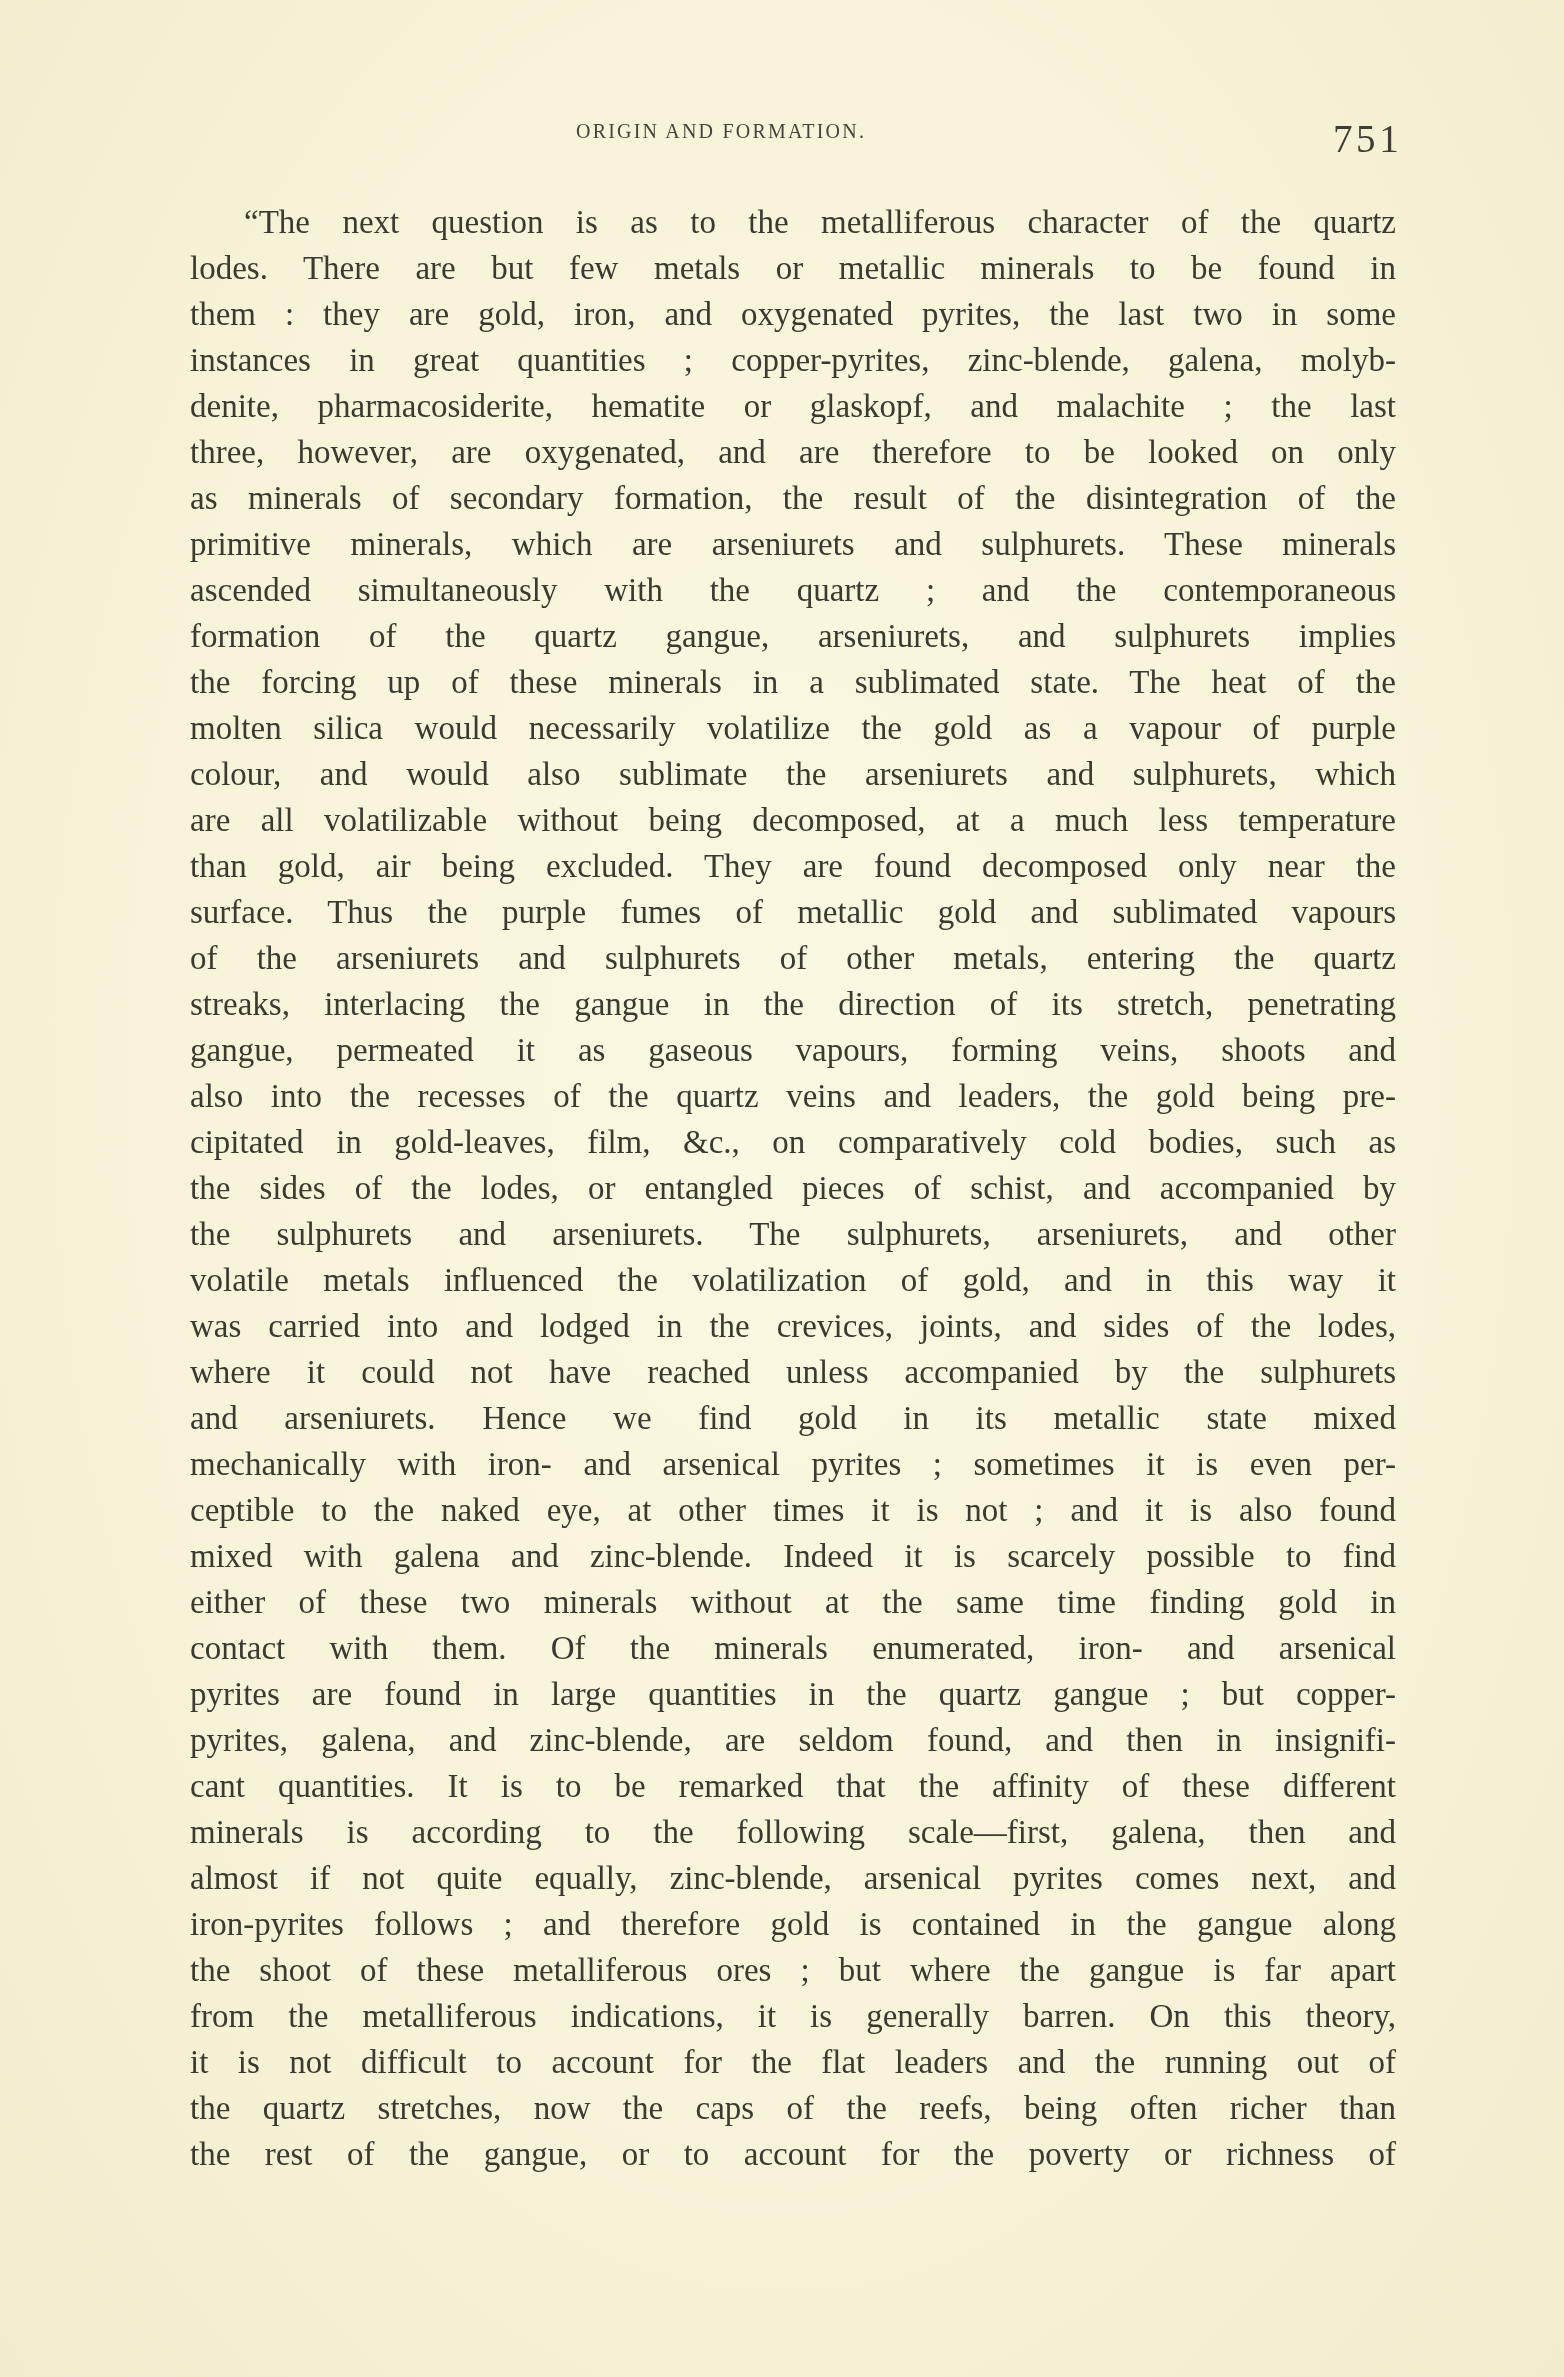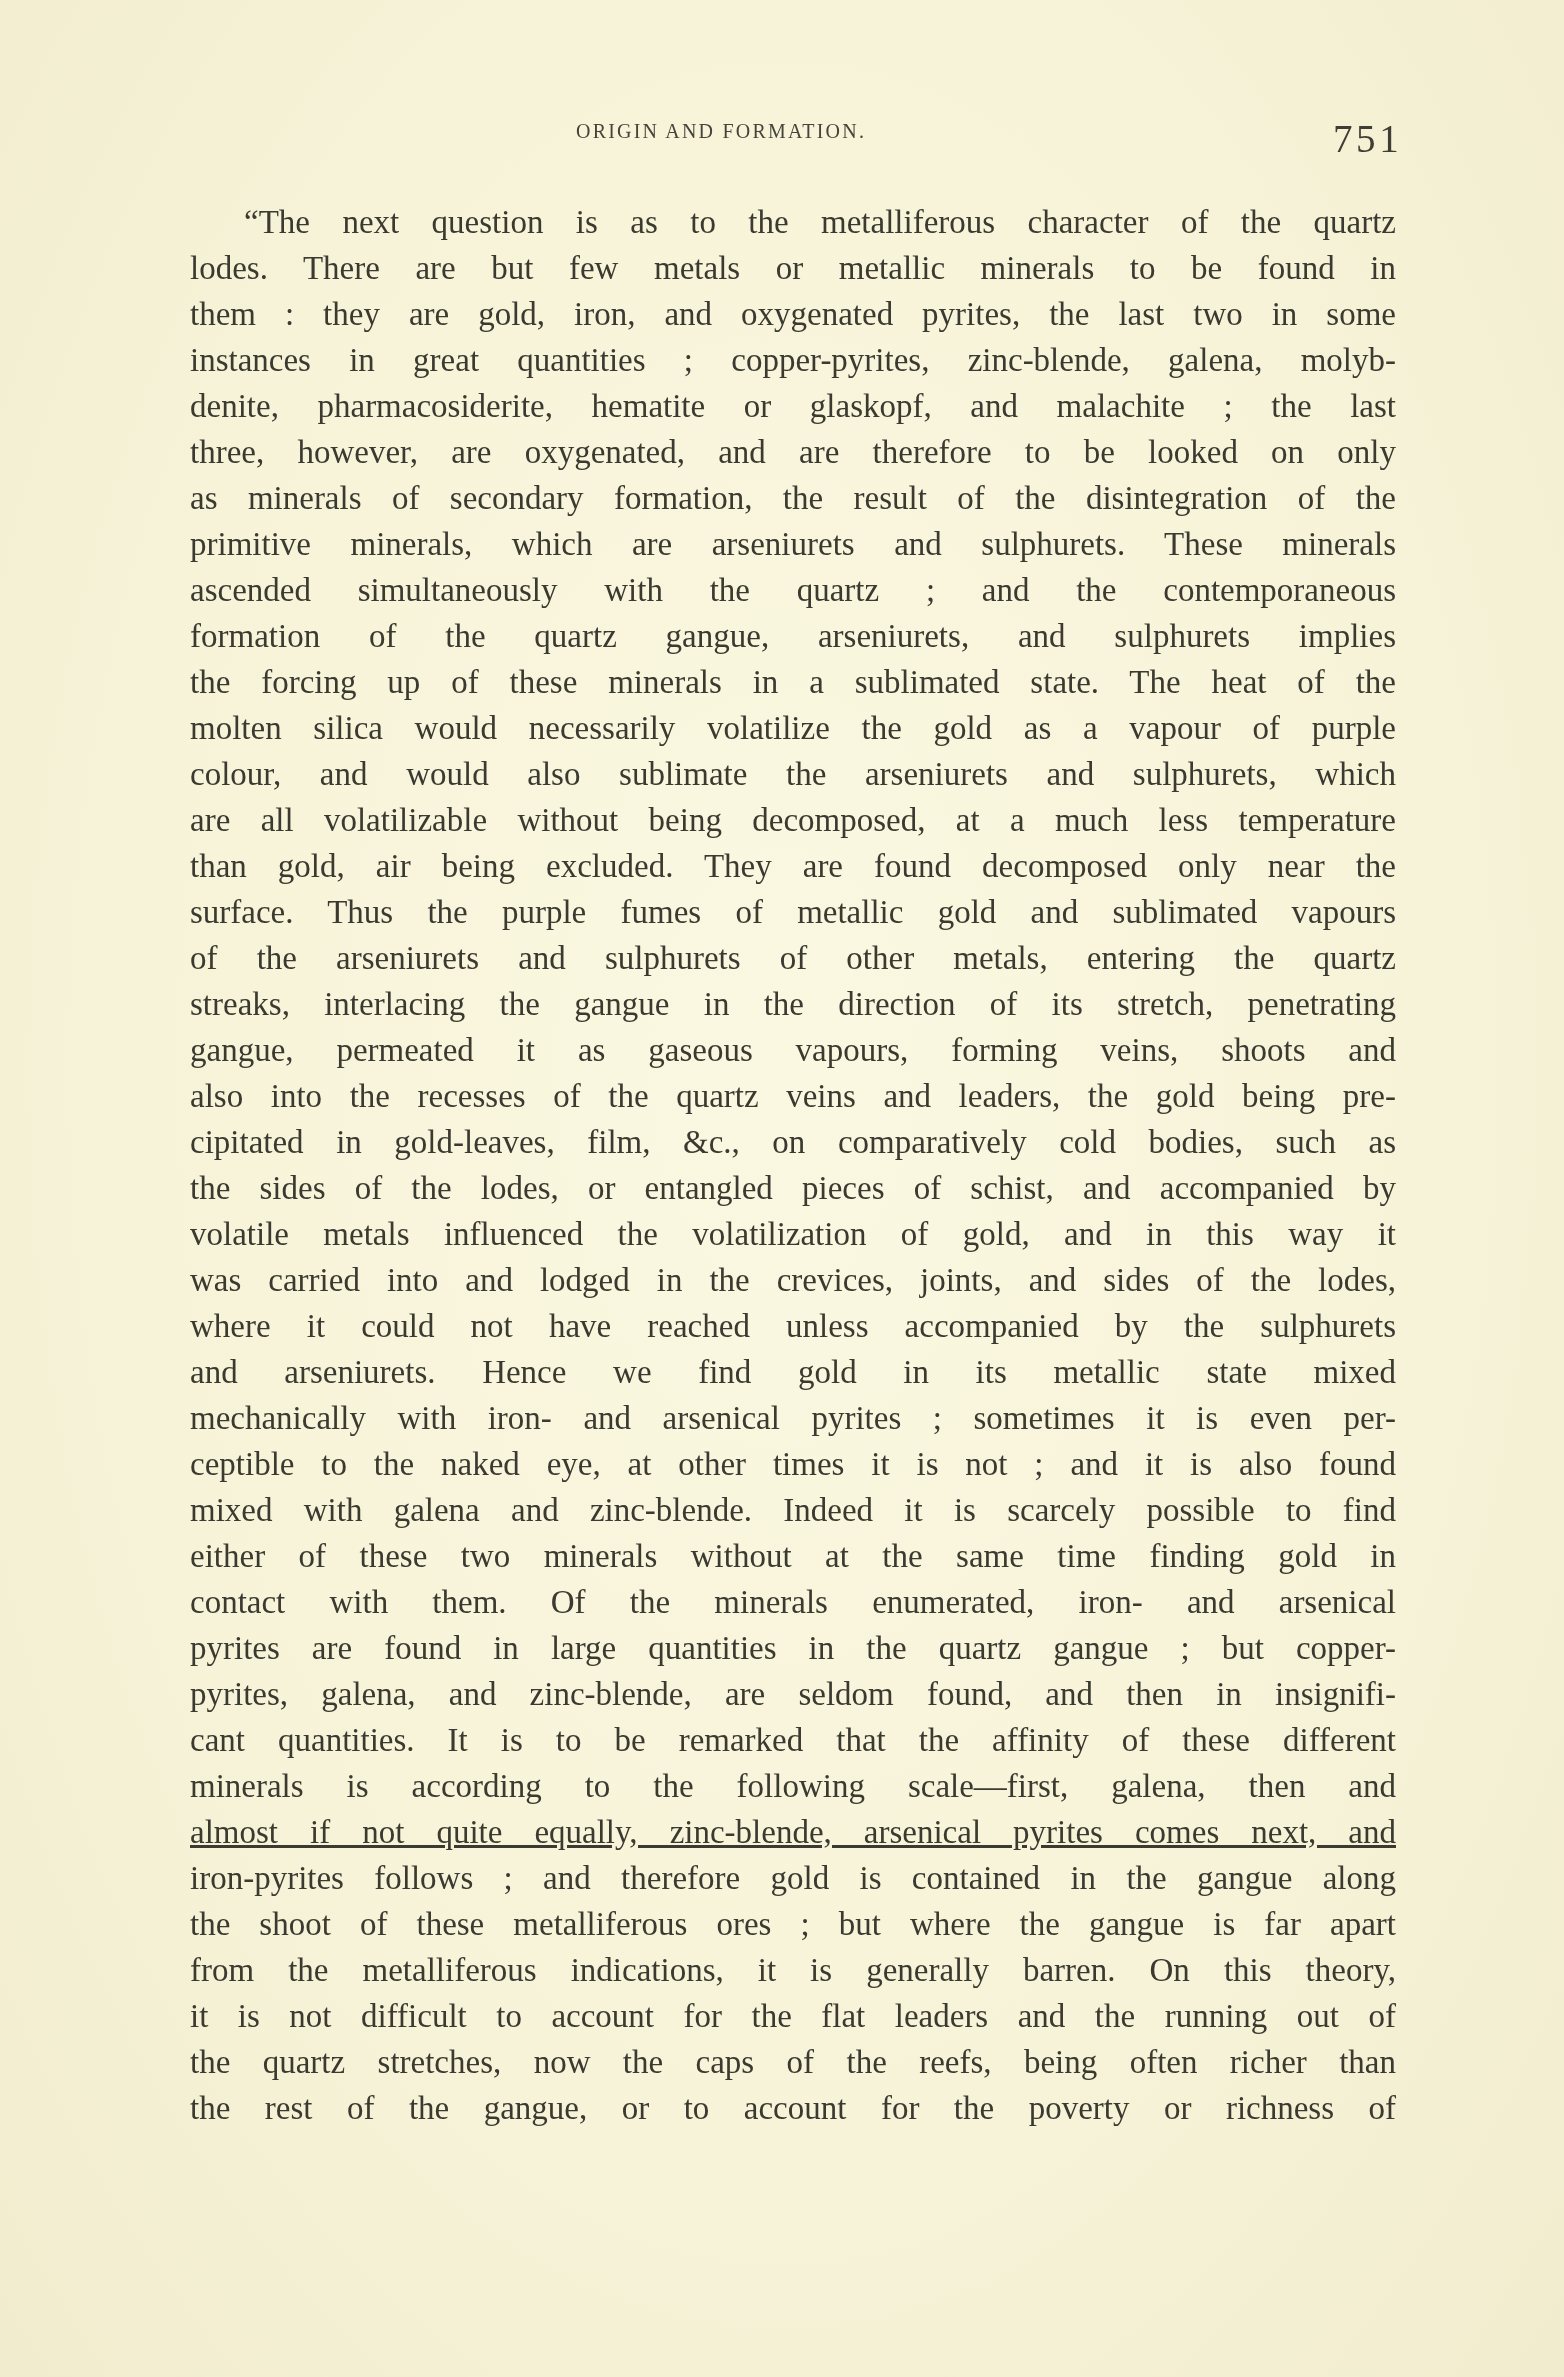--- a/index.html
+++ b/index.html
@@ -141,20 +141,23 @@
     <div class="line">
         <span class="line-inner" style="white-space: normal; display: block;">also into the recesses of the quartz veins and leaders, the gold being pre-</span>
       </div>
     <div class="line">
         <span class="line-inner" style="white-space: normal; display: block;">cipitated in gold-leaves, film, &amp;c., on comparatively cold bodies, such as</span>
       </div>
     <div class="line">
         <span class="line-inner" style="white-space: normal; display: block;">the sides of the lodes, or entangled pieces of schist, and accompanied by</span>
       </div>
     <div class="line">
+        <span class="line-inner" style="white-space: normal; display: block;">the sulphurets and arseniurets.  The sulphurets, arseniurets, and other</span>
+      </div>
+    <div class="line">
         <span class="line-inner" style="white-space: normal; display: block;">volatile metals influenced the volatilization of gold, and in this way it</span>
       </div>
     <div class="line">
         <span class="line-inner" style="white-space: normal; display: block;">was carried into and lodged in the crevices, joints, and sides of the lodes,</span>
       </div>
     <div class="line">
         <span class="line-inner" style="white-space: normal; display: block;">where it could not have reached unless accompanied by the sulphurets</span>
       </div>
     <div class="line">
         <span class="line-inner" style="white-space: normal; display: block;">and arseniurets.  Hence we find gold in its metallic state mixed</span>
@@ -180,21 +183,21 @@
     <div class="line">
         <span class="line-inner" style="white-space: normal; display: block;">pyrites, galena, and zinc-blende, are seldom found, and then in insignifi-</span>
       </div>
     <div class="line">
         <span class="line-inner" style="white-space: normal; display: block;">cant quantities.  It is to be remarked that the affinity of these different</span>
       </div>
     <div class="line">
         <span class="line-inner" style="white-space: normal; display: block;">minerals is according to the following scale—first, galena, then and</span>
       </div>
     <div class="line">
-        <span class="line-inner" style="white-space: normal; display: block; text-decoration: underline;">almost if not quite equally, zinc-blende, arsenical pyrites comes next, and</span>
+        <span class="line-inner" style="white-space: normal; display: block;">almost if not quite equally, zinc-blende, arsenical pyrites comes next, and</span>
       </div>
     <div class="line">
         <span class="line-inner" style="white-space: normal; display: block;">iron-pyrites follows ; and therefore gold is contained in the gangue along</span>
       </div>
     <div class="line">
         <span class="line-inner" style="white-space: normal; display: block;">the shoot of these metalliferous ores ; but where the gangue is far apart</span>
       </div>
     <div class="line">
         <span class="line-inner" style="white-space: normal; display: block;">from the metalliferous indications, it is generally barren.  On this theory,</span>
       </div>

